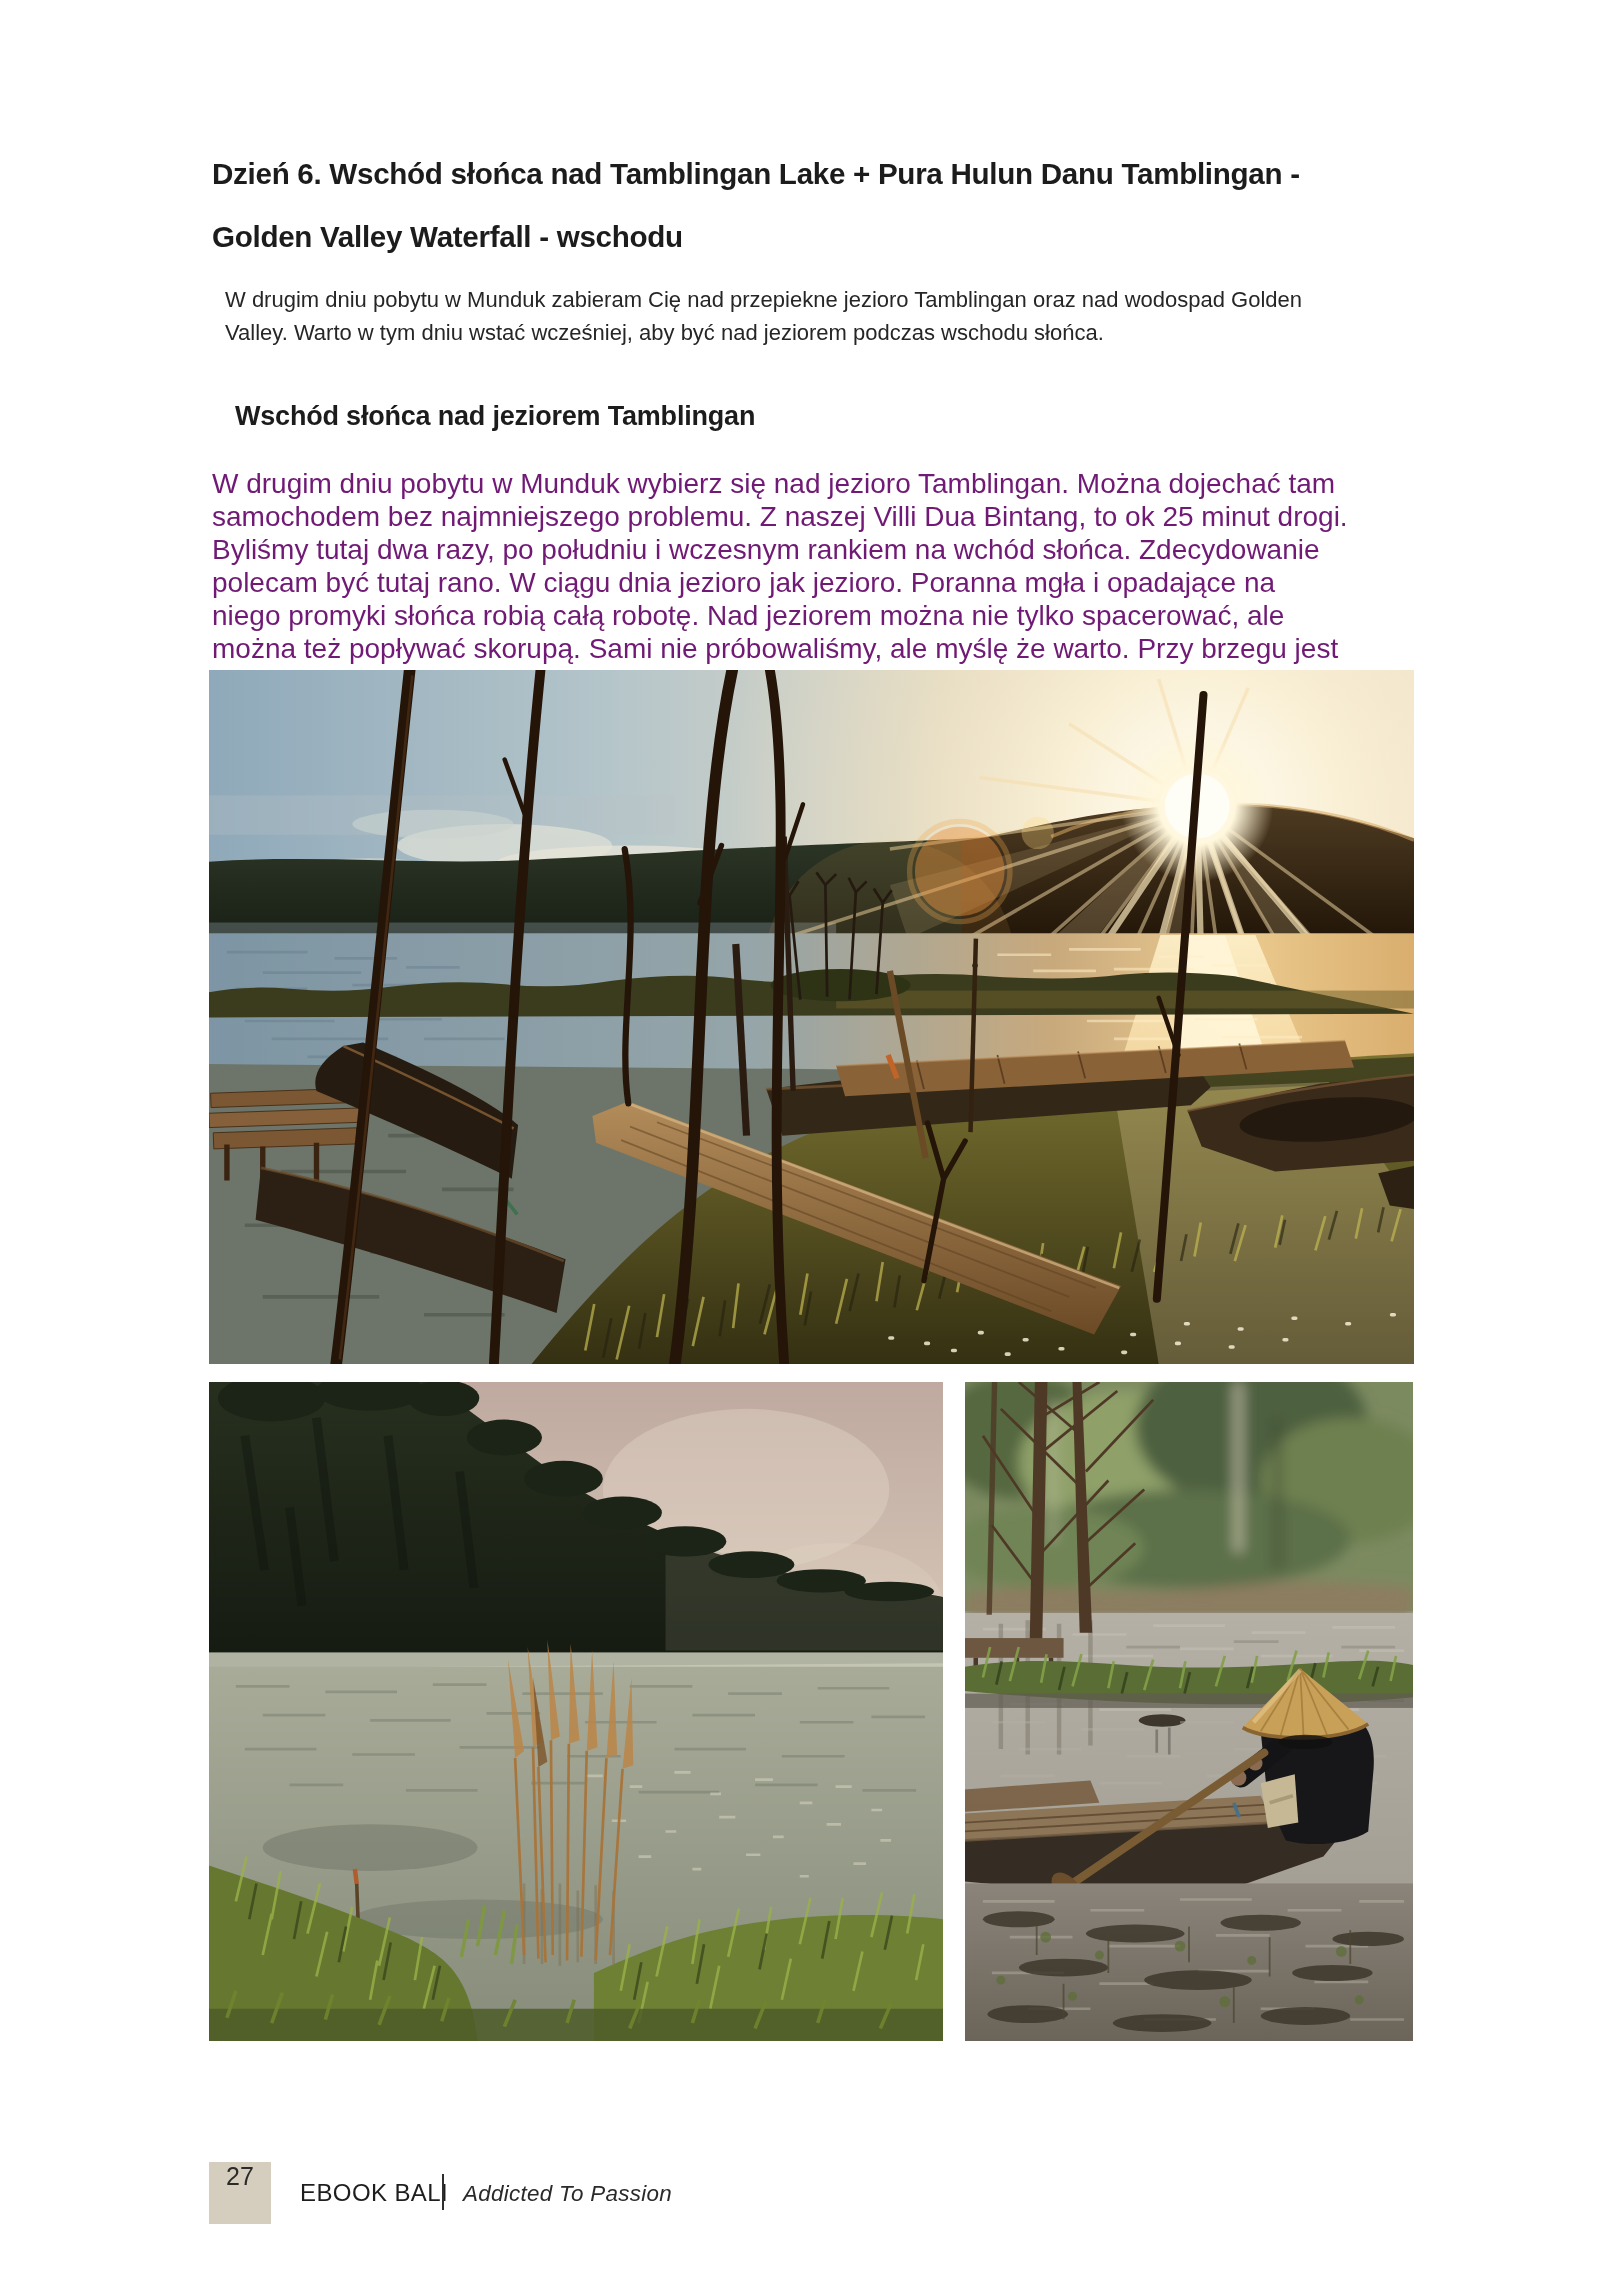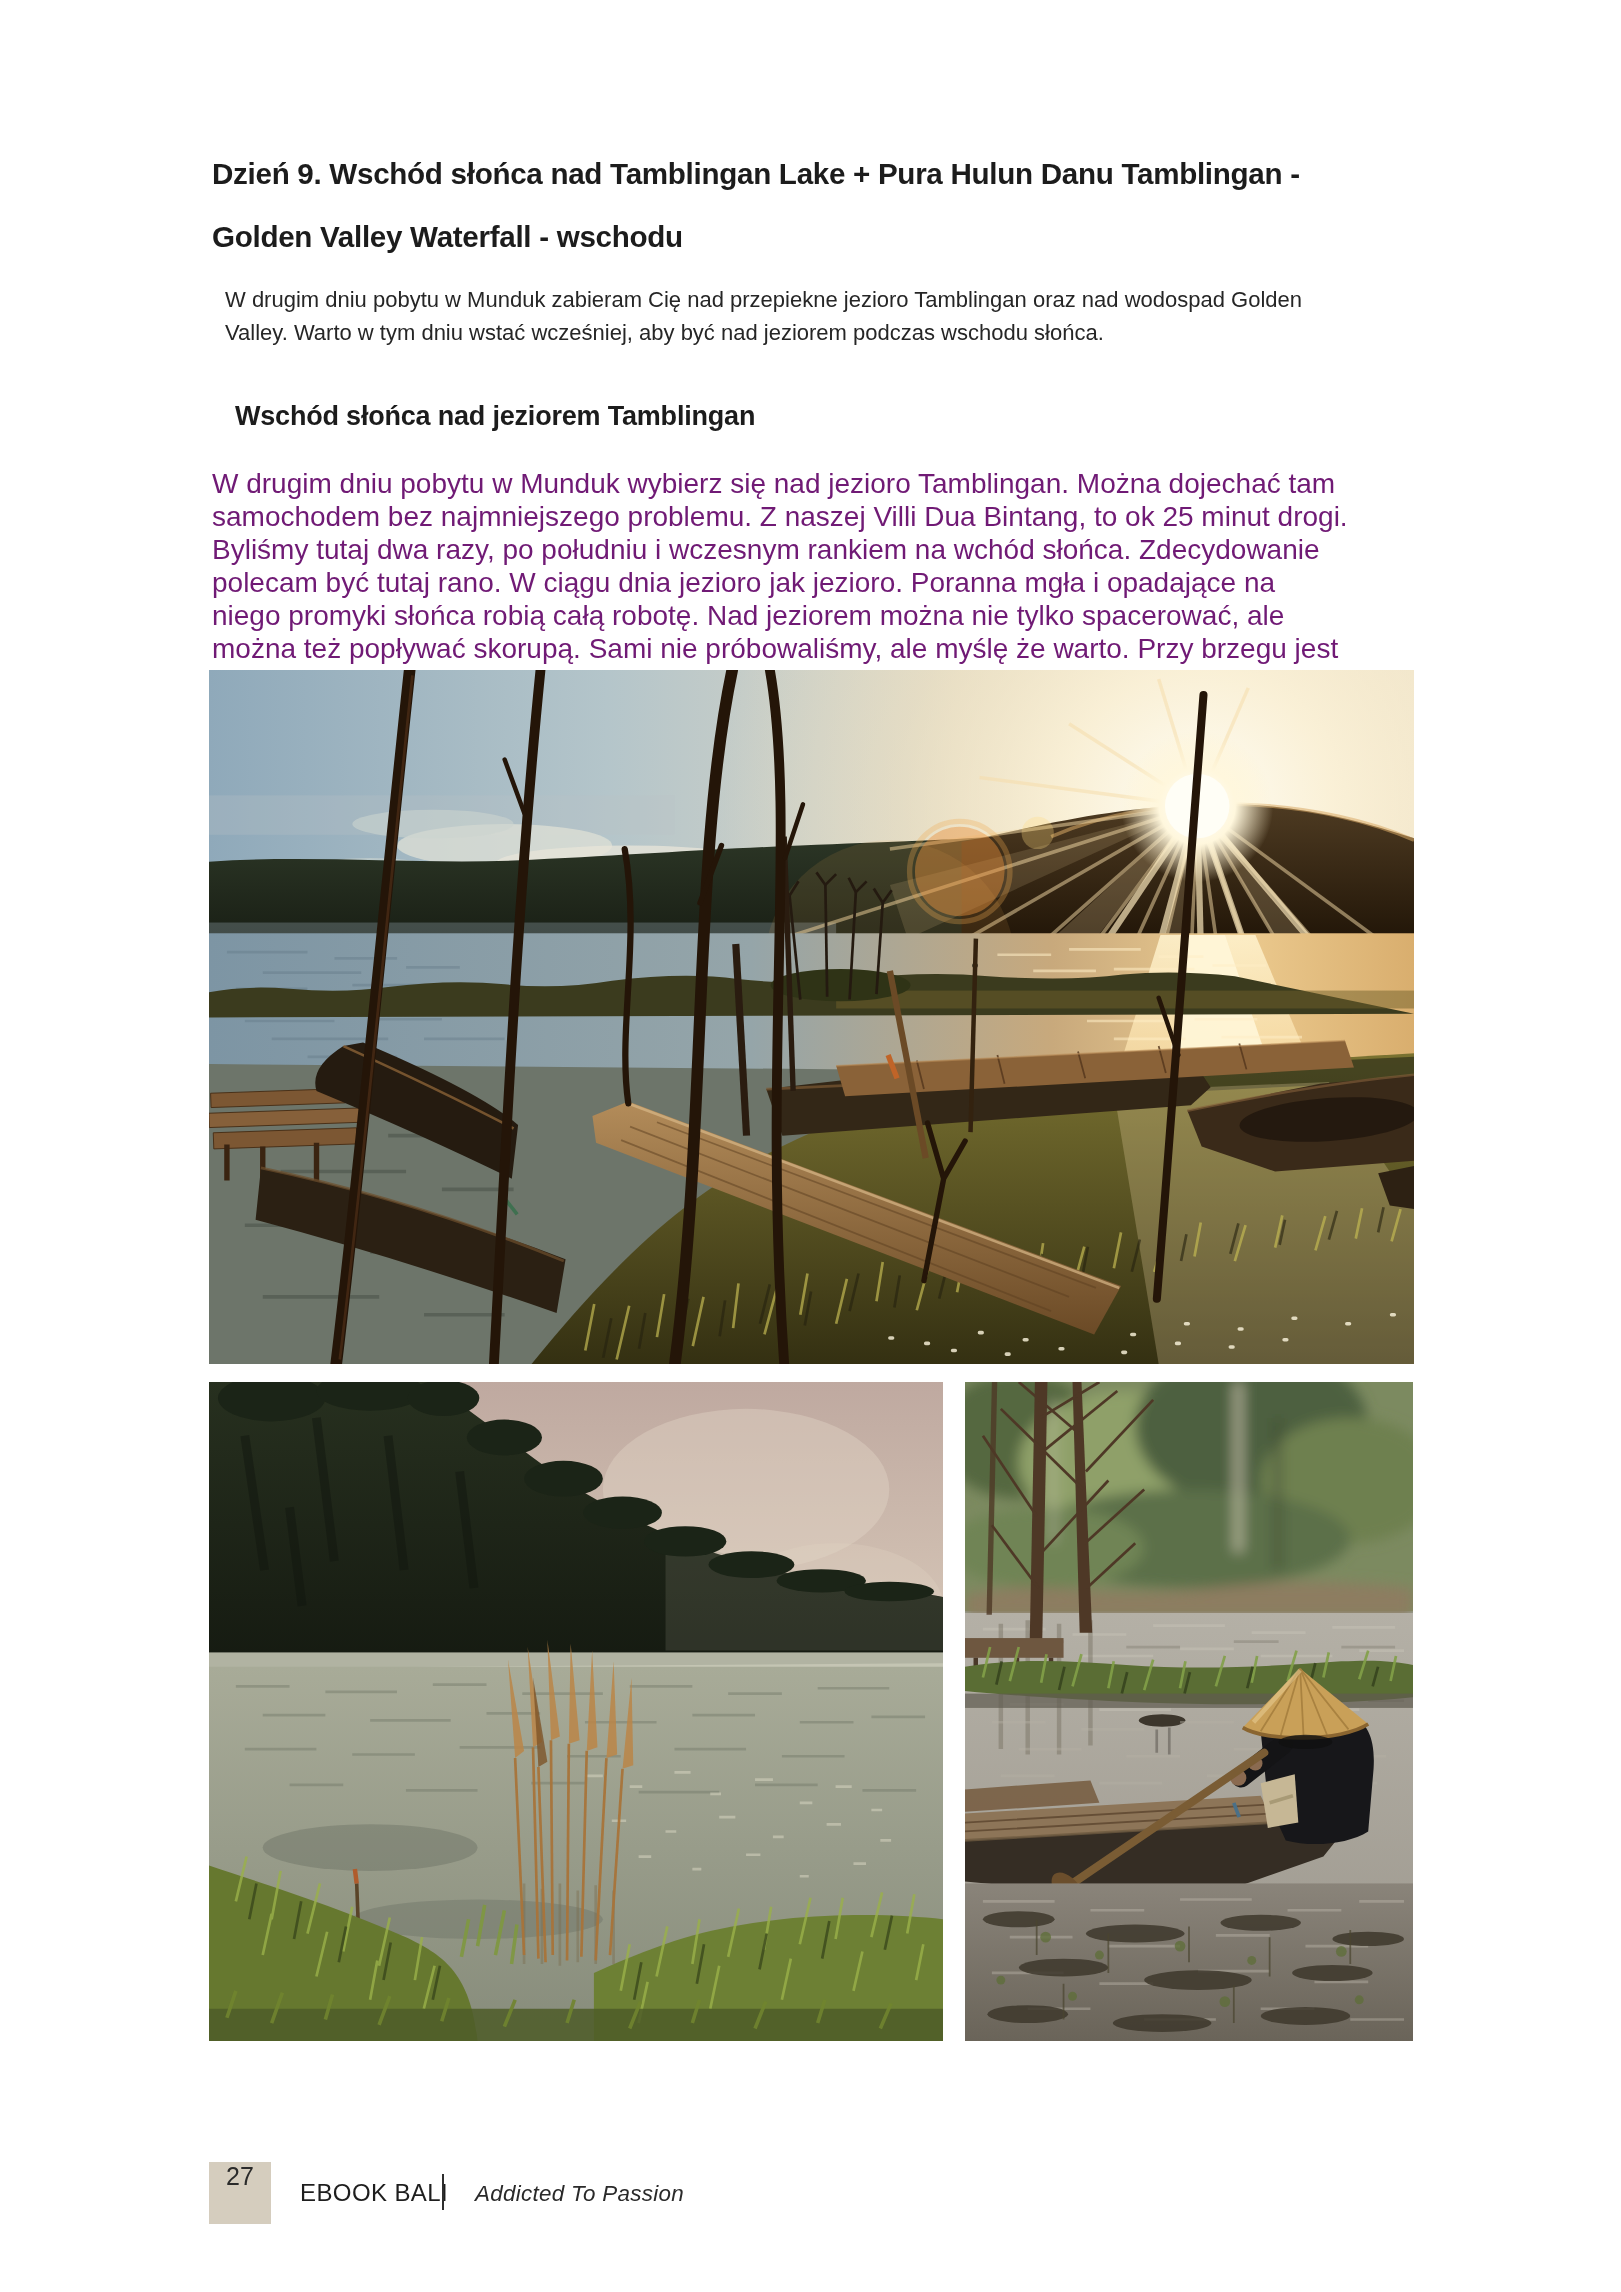--- a/index.html
+++ b/index.html
@@ -14,29 +14,29 @@
   .p2{position:absolute;left:212px;top:467px;width:1137px;font-size:28px;line-height:33px;color:#701a75;}
   .photo{position:absolute;overflow:hidden;background:#9aa49c;}
   .photo svg{display:block;width:100%;height:100%;}
   .photo-main{left:209px;top:670px;width:1205px;height:694px;}
   .photo-left{left:209px;top:1382px;width:734px;height:659px;}
   .photo-right{left:965px;top:1382px;width:448px;height:659px;}
   .pageno{position:absolute;left:209px;top:2162px;width:62px;height:62px;background:#d5cdbe;
           display:flex;align-items:flex-start;justify-content:center;font-size:25px;color:#2b2b2b;}
   .ftitle{position:absolute;left:300px;top:2179px;font-size:24px;font-weight:400;letter-spacing:0.4px;color:#1e1e1e;}
   .fdivider{position:absolute;left:442px;top:2174px;width:1.8px;height:36px;background:#2e2e2e;}
-  .fbrand{position:absolute;left:463px;top:2181px;font-size:22.4px;font-style:italic;color:#2a2a2a;letter-spacing:0.3px;margin-left:12px;}
+  .fbrand{position:absolute;left:463px;top:2181px;font-size:22.4px;font-style:italic;color:#2a2a2a;letter-spacing:0.3px;}
 </style>
 </head>
 <body>
 
 <div class="page">
 
   <div class="h1">
-    <span>Dzień 9. Wschód słońca nad Tamblingan Lake + Pura Hulun Danu Tamblingan -</span>
+    <span>Dzień 6. Wschód słońca nad Tamblingan Lake + Pura Hulun Danu Tamblingan -</span>
     <span>Golden Valley Waterfall - wschodu</span>
   </div>
 
   <div class="p1">W drugim dniu pobytu w Munduk zabieram Cię nad przepiekne jezioro Tamblingan oraz nad wodospad Golden Valley. Warto w tym dniu wstać wcześniej, aby być nad jeziorem podczas wschodu słońca.</div>
 
   <div class="h2">Wschód słońca nad jeziorem Tamblingan</div>
 
   <div class="p2">W drugim dniu pobytu w Munduk wybierz się nad jezioro Tamblingan. Można dojechać tam samochodem bez najmniejszego problemu. Z naszej Villi Dua Bintang, to ok 25 minut drogi. Byliśmy tutaj dwa razy, po południu i wczesnym rankiem na wchód słońca. Zdecydowanie polecam być tutaj rano. W ciągu dnia jezioro jak jezioro. Poranna mgła i opadające na niego promyki słońca robią całą robotę. Nad jeziorem można nie tylko spacerować, ale można też popływać skorupą. Sami nie próbowaliśmy, ale myślę że warto. Przy brzegu jest też budka z jedzeniem, w razie potrzeby można się posilić.</div>
 
   <figure class="photo photo-main" style="margin:0" aria-label="Sunrise over Tamblingan Lake with wooden dugout canoes and jetty">

